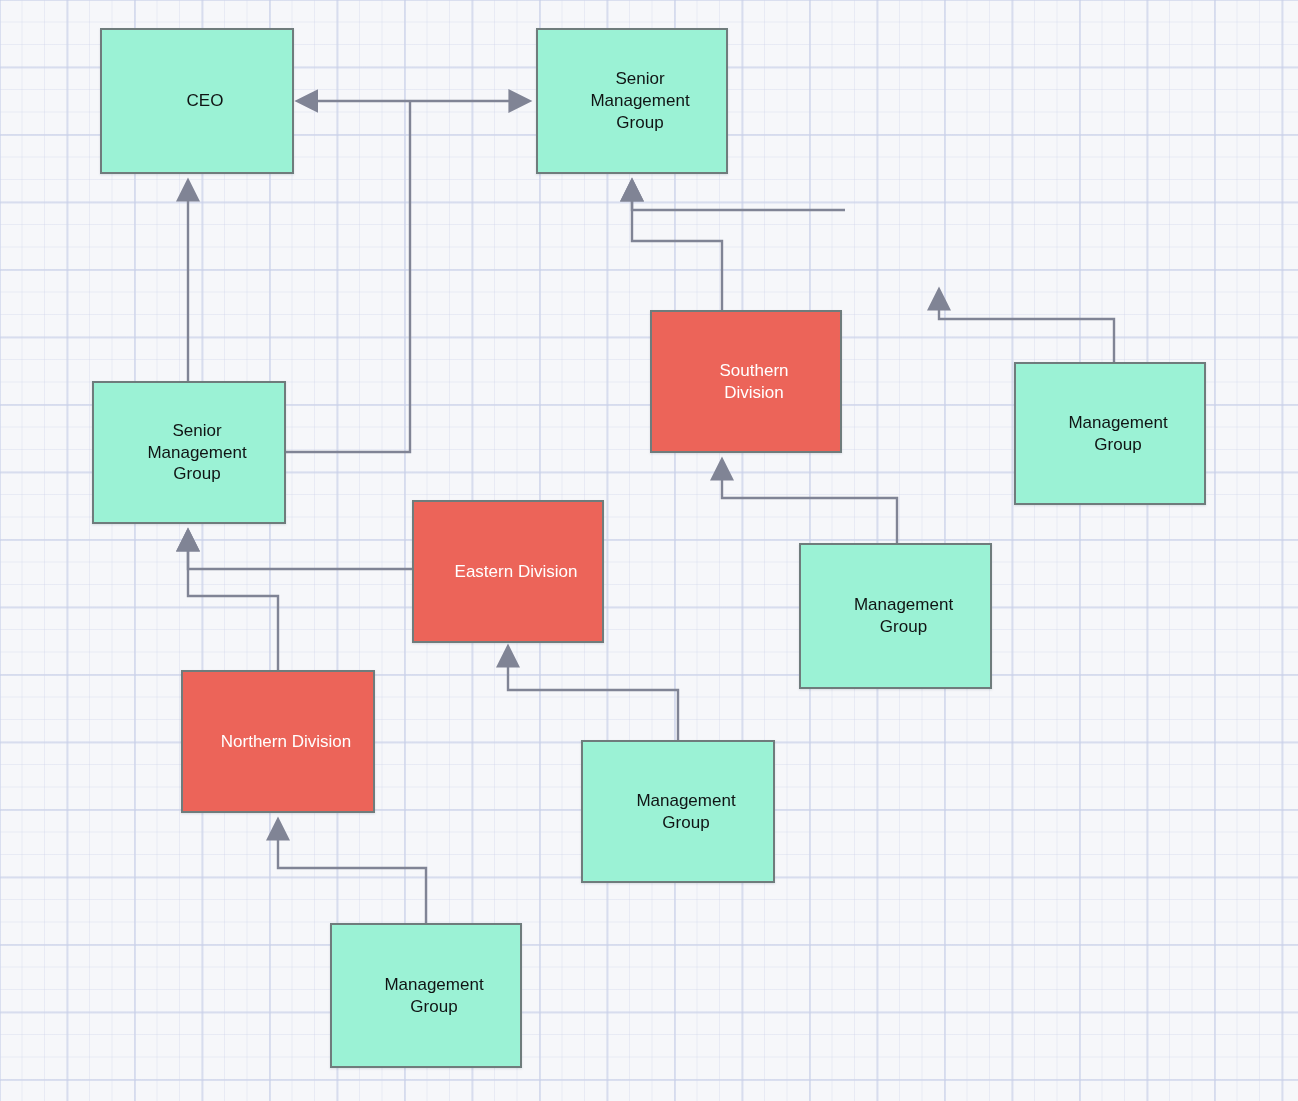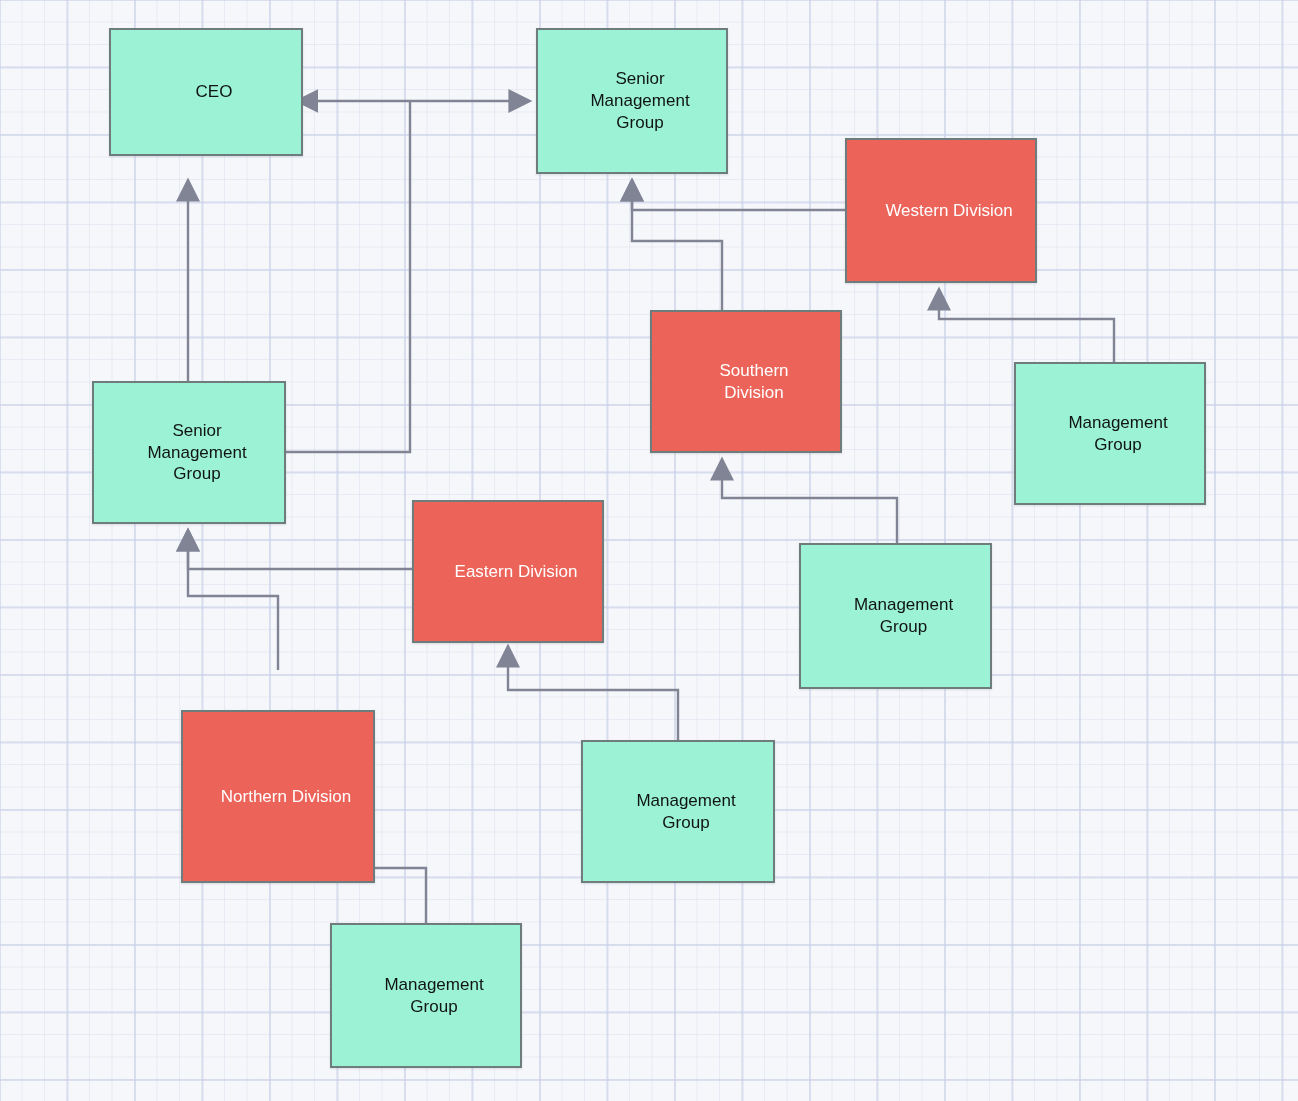--- a/index.html
+++ b/index.html
@@ -91,33 +91,30 @@
       <path d="M412,569 L188,569 L188,542" marker-end="url(#arrowEnd)"></path>
 
       <path d="M278,670 L278,596 L188,596 L188,542" marker-end="url(#arrowEnd)"></path>
 
       <path d="M678,740 L678,690 L508,690 L508,658" marker-end="url(#arrowEnd)"></path>
 
       <path d="M426,923 L426,868 L278,868 L278,831" marker-end="url(#arrowEnd)"></path>
     </g>
   </svg>
 
-  <div class="node green" style="left:109px;top:28px;width:194px;height:128px;">
+  <div class="node green" style="left:100px;top:28px;width:194px;height:146px;">
     <span class="node-label">CEO</span>
   </div>
 
   <div class="node green" style="left:536px;top:28px;width:192px;height:146px;">
     <span class="node-label">Senior
 Management
 Group</span>
   </div>
 
-  <div class="node red" style="left:845px;top:138px;width:192px;height:145px;">
-    <span class="node-label">Western Division</span>
-  </div>
 
   <div class="node green" style="left:92px;top:381px;width:194px;height:143px;">
     <span class="node-label">Senior
 Management
 Group</span>
   </div>
 
   <div class="node red" style="left:626px;top:310px;width:192px;height:143px;margin-left:24px;">
     <span class="node-label">Southern
 Division</span>
@@ -130,21 +127,21 @@
 
   <div class="node red" style="left:412px;top:500px;width:192px;height:143px;">
     <span class="node-label">Eastern Division</span>
   </div>
 
   <div class="node green" style="left:799px;top:543px;width:193px;height:146px;">
     <span class="node-label">Management
 Group</span>
   </div>
 
-  <div class="node red" style="left:181px;top:670px;width:194px;height:173px;margin-top:40px;">
+  <div class="node red" style="left:181px;top:670px;width:194px;height:143px;">
     <span class="node-label">Northern Division</span>
   </div>
 
   <div class="node green" style="left:581px;top:740px;width:194px;height:143px;">
     <span class="node-label">Management
 Group</span>
   </div>
 
   <div class="node green" style="left:330px;top:923px;width:192px;height:145px;">
     <span class="node-label">Management

